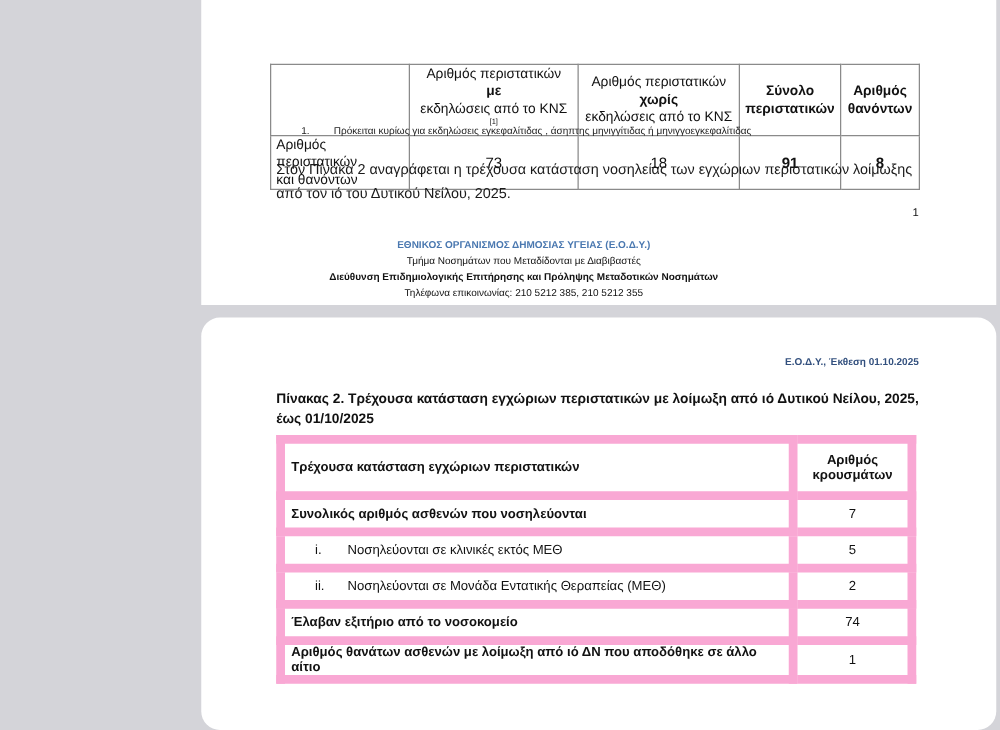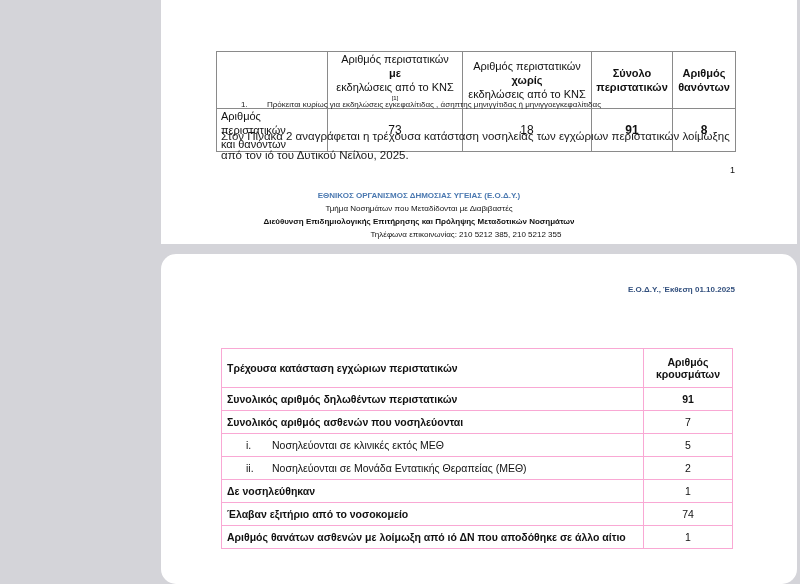--- a/index.html
+++ b/index.html
@@ -24,27 +24,27 @@
 
   .footnote { position:absolute; left:80px; top:100px; font-size:8px; color:#222; }
   .footnote .num { display:inline-block; width:26px; }
   .para { position:absolute; left:60px; top:127px; width:520px; font-size:11.5px; line-height:19px; color:#1a1a1a; }
   .pagenum { position:absolute; left:569px; top:165px; font-size:9px; }
 
   .footer { position:absolute; left:0; width:516px; text-align:center; font-size:8px; line-height:13px; }
   .f1 { top:189px; }
   .f2 { top:202px; font-weight:normal; }
   .f3 { top:215px; font-weight:bold;text-align:center; }
-  .f4 { top:228px;padding-left:47px; }
+  .f4 { top:228px; }
 
   
   .report-date { position:absolute; right:62px; top:31px; font-size:8px; font-weight:bold; color:#33507e; }
   .table-title { position:absolute; left:60px; top:57px; width:520px; font-size:11px; font-weight:bold; line-height:16px; color:#111; }
   .t2 { position:absolute; left:60px; top:94px; border-collapse:collapse; font-size:10.5px; width:512px; }
-  .t2 td { border:1px solid #f9a8d4; padding:0 5px; height:22px; vertical-align:middle; }
+  .t2 td { border:7px solid #f9a8d4; padding:0 5px; height:22px; vertical-align:middle; }
   .t2 .hdr td { height:38px; }
   .t2 td.val { text-align:center; width:78px; }
   .t2 .b { font-weight:bold; }
   .t2 .sub { padding-left:24px; }
   .t2 .roman { display:inline-block; width:26px; }
 </style>
 </head>
 <body>
 
 <div class="page" id="page1">
@@ -92,51 +92,44 @@
   <div class="pagenum">1</div>
 
   <div class="footer f1" style="color:#4a78b0;font-weight:bold;">ΕΘΝΙΚΟΣ ΟΡΓΑΝΙΣΜΟΣ ΔΗΜΟΣΙΑΣ ΥΓΕΙΑΣ (Ε.Ο.Δ.Υ.)</div>
   <div class="footer f2">Τμήμα Νοσημάτων που Μεταδίδονται με Διαβιβαστές</div>
   <div class="footer f3">Διεύθυνση Επιδημιολογικής Επιτήρησης και Πρόληψης Μεταδοτικών Νοσημάτων</div>
   <div class="footer f4">Τηλέφωνα επικοινωνίας: 210 5212 385, 210 5212 355</div>
 </div>
 
 <div class="page" id="page2">
   <div class="report-date">Ε.Ο.Δ.Υ.,  Έκθεση  01.10.2025</div>
+  <div class="table-title">Πίνακας 2. Τρέχουσα κατάσταση εγχώριων περιστατικών με λοίμωξη από ιό Δυτικού Νείλου, 2025, έως 01/10/2025</div>
 
   <table class="t2">
     <tbody>
         <tr class="hdr">
       <td class="b">Τρέχουσα κατάσταση εγχώριων περιστατικών</td>
       <td class="val b">
         <div>Αριθμός</div>
         <div>κρουσμάτων</div>
       </td>
-    </tr>
-    <tr>
-      <td class="b">Συνολικός αριθμός δηλωθέντων περιστατικών</td>
-      <td class="val b">91</td>
     </tr>
     <tr>
       <td class="b">Συνολικός αριθμός ασθενών που νοσηλεύονται</td>
       <td class="val">7</td>
     </tr>
     <tr>
       <td class="sub"><span class="roman">i.</span><span>Νοσηλεύονται σε κλινικές εκτός ΜΕΘ</span></td>
       <td class="val">5</td>
     </tr>
     <tr>
       <td class="sub"><span class="roman">ii.</span><span>Νοσηλεύονται σε Μονάδα Εντατικής Θεραπείας (ΜΕΘ)</span></td>
       <td class="val">2</td>
     </tr>
     <tr>
-      <td class="b">Δε νοσηλεύθηκαν</td>
-      <td class="val">1</td>
-    </tr>
-    <tr>
       <td class="b">Έλαβαν εξιτήριο από το νοσοκομείο</td>
       <td class="val">74</td>
     </tr>
     <tr>
       <td class="b">Αριθμός θανάτων ασθενών με λοίμωξη από ιό ΔΝ που αποδόθηκε σε άλλο αίτιο</td>
       <td class="val">1</td>
     </tr>
   </tbody>
     </table>
 </div>

